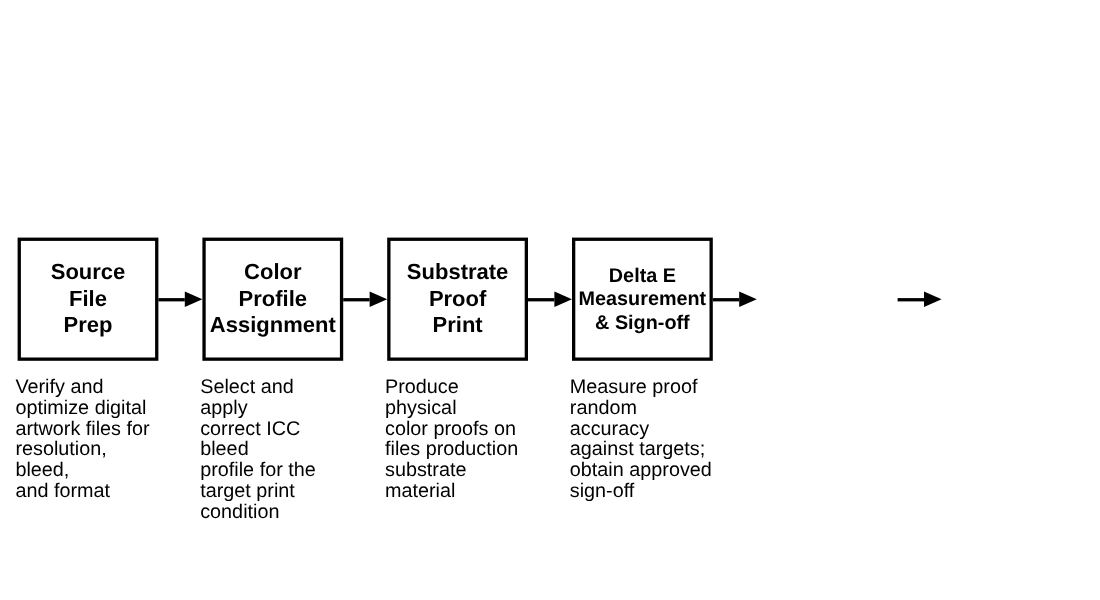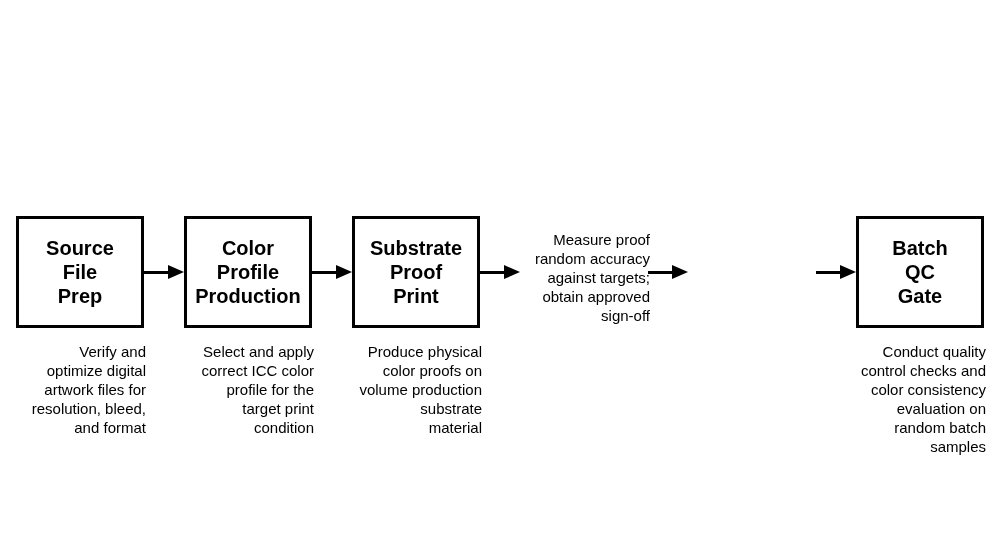--- a/index.html
+++ b/index.html
@@ -43,23 +43,23 @@
     line-height: 1.2;
     text-align: center;
     white-space: pre-line;
   }
   .title.title-sm {
     font-size: 18px;
   }
   .desc {
     margin-top: 14px;
     width: 132px;
-    font-size: 15px;
+    font-size: 18px;
     line-height: 19px;
-    text-align: right;
+    text-align: left;
     white-space: pre-line;
   }
   .arrow {
     flex: 0 0 40px;
     width: 40px;
     height: 112px;
     display: flex;
     align-items: center;
   }
   .arrow-line {
@@ -95,80 +95,72 @@
 
   <div class="arrow">
     <div class="arrow-line"></div>
     <div class="arrow-head"></div>
   </div>
 
   <div class="step">
     <div class="box">
       <div class="title">Color
 Profile
-Production</div>
+Assignment</div>
     </div>
     <div class="desc">Select and apply
-correct ICC color
+correct ICC bleed
 profile for the
 target print
 condition</div>
   </div>
 
   <div class="arrow">
     <div class="arrow-line"></div>
     <div class="arrow-head"></div>
   </div>
 
   <div class="step">
     <div class="box">
       <div class="title">Substrate
 Proof
 Print</div>
     </div>
     <div class="desc">Produce physical
 color proofs on
-volume production
+files production
 substrate
 material</div>
   </div>
 
   <div class="arrow">
     <div class="arrow-line"></div>
     <div class="arrow-head"></div>
   </div>
 
   <div class="step">
+    <div class="box">
+      <div class="title title-sm">Delta E
+Measurement
+&amp; Sign-off</div>
+    </div>
     <div class="desc">Measure proof
 random accuracy
 against targets;
 obtain approved
 sign-off</div>
   </div>
 
   <div class="arrow">
     <div class="arrow-line"></div>
     <div class="arrow-head"></div>
   </div>
 
   <div class="step">
   </div>
 
   <div class="arrow">
     <div class="arrow-line"></div>
     <div class="arrow-head"></div>
   </div>
 
-  <div class="step">
-    <div class="box">
-      <div class="title">Batch
-QC
-Gate</div>
-    </div>
-    <div class="desc">Conduct quality
-control checks and
-color consistency
-evaluation on
-random batch
-samples</div>
-  </div>
 
 </div>
 
 </body></html>

